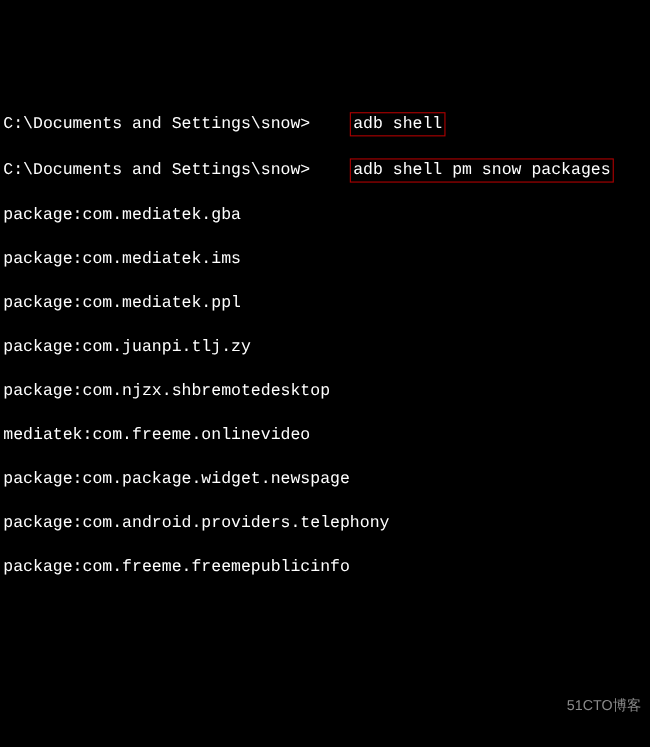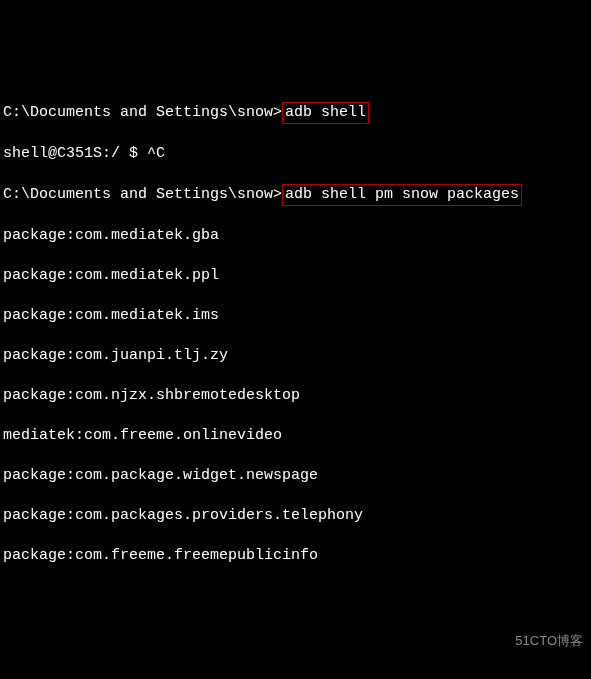--- a/index.html
+++ b/index.html
@@ -22,49 +22,49 @@
     .terminal {
       padding: 2px 3px;
     }
     .line {
       display: block;
     }
     .boxed {
       border: 1px solid #b00000;
       padding: 0 2px;
       display: inline-block;
+      margin-left: 36px;
     }
     .watermark {
       position: absolute;
       right: 8px;
       bottom: 28px;
       font-size: 13px;
       color: #8a8a8a;
       font-family: Arial, sans-serif;
       background: rgba(0,0,0,0.3);
       text-align: center;
     }
   </style>
 </head>
 <body>
 
 
 
 <div class="terminal">
 <span class="line"><span>C:\Documents and Settings\snow&gt;</span><span class="boxed">adb shell</span></span>
-<span class="line">shell@C351S:/ $ ^C</span>
 <span class="line"><span>C:\Documents and Settings\snow&gt;</span><span class="boxed">adb shell pm snow packages</span></span>
 <span class="line">package:com.mediatek.gba</span>
+<span class="line">package:com.mediatek.ims</span>
 <span class="line">package:com.mediatek.ppl</span>
-<span class="line">package:com.mediatek.ims</span>
 <span class="line">package:com.juanpi.tlj.zy</span>
 <span class="line">package:com.njzx.shbremotedesktop</span>
 <span class="line">mediatek:com.freeme.onlinevideo</span>
 <span class="line">package:com.package.widget.newspage</span>
-<span class="line">package:com.packages.providers.telephony</span>
+<span class="line">package:com.android.providers.telephony</span>
 <span class="line">package:com.freeme.freemepublicinfo</span>
 
 
 
 
 
 
 
 
 

